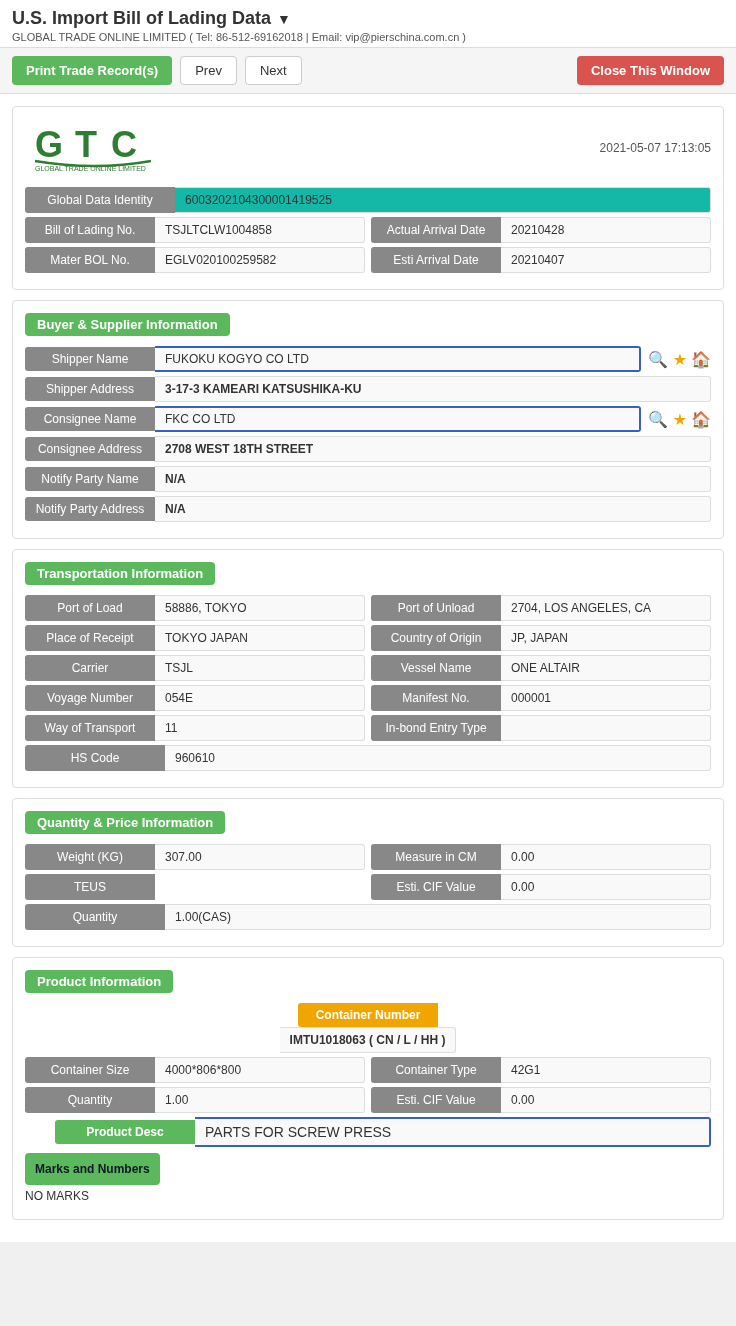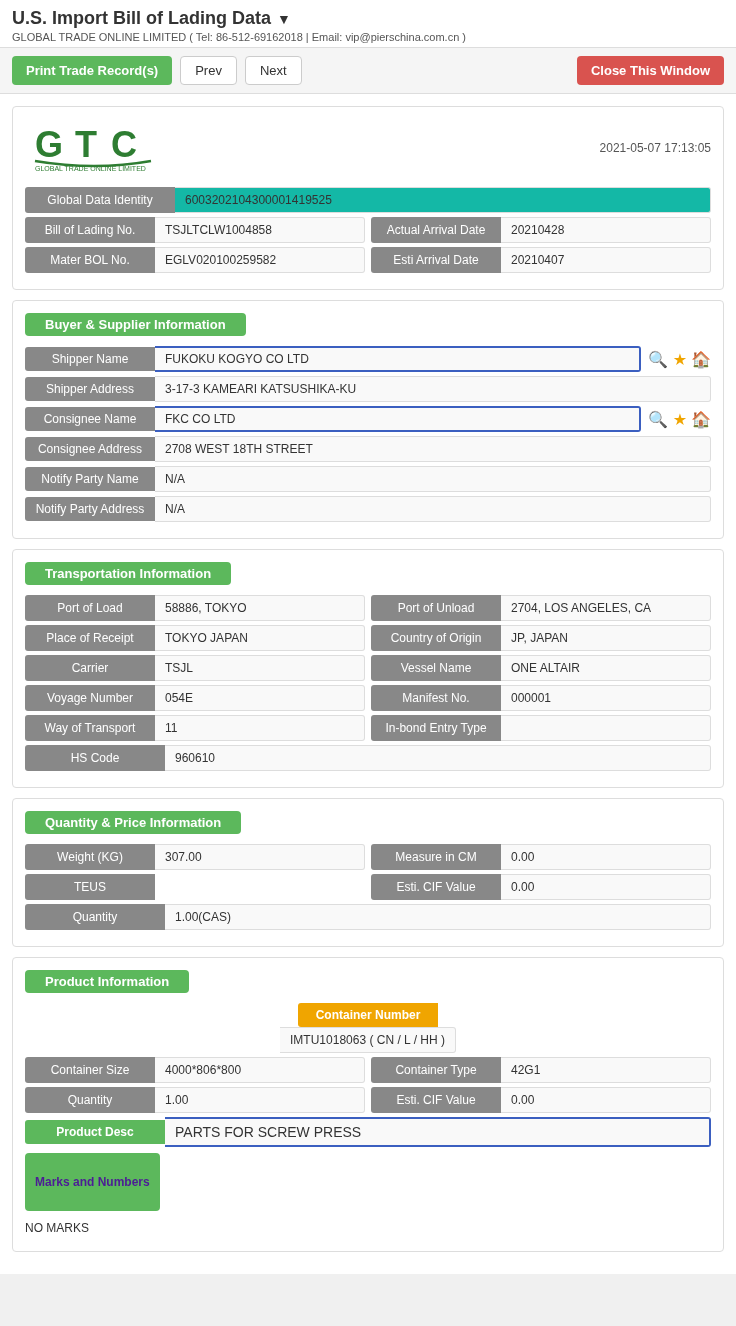--- a/index.html
+++ b/index.html
@@ -122,21 +122,21 @@
       flex: 1;
       align-items: stretch;
     }
     .field-half .field-label {
       min-width: 130px;
     }
     .section-title {
       display: inline-block;
       background: #5cb85c;
       color: #fff;
-      padding: 4px 20px;
+      padding: 4px 12px;
       border-radius: 4px;
       font-size: 13px;
       font-weight: bold;
       margin-bottom: 10px;
     }
     .section-box {
       border: 1px solid #ddd;
       border-radius: 4px;
       padding: 12px;
       margin-bottom: 10px;
@@ -173,20 +173,21 @@
     .shipper-value {
       border: 1px solid #ddd;
       border-left: none;
       padding: 5px 10px;
       flex: 1;
       font-size: 12px;
       border-radius: 0 3px 3px 0;
       background: #f9f9f9;
       display: flex;
       align-items: center;
+      font-weight: bold;
     }
     .action-icons {
       display: flex;
       align-items: center;
       margin-left: 8px;
       gap: 4px;
     }
     .icon-search { font-size: 16px; color: #888; cursor: pointer; }
     .icon-star { font-size: 16px; color: #f0a500; cursor: pointer; }
     .icon-home { font-size: 16px; color: #e05020; cursor: pointer; }
@@ -234,30 +235,30 @@
       color: #fff;
       padding: 5px 10px;
       border-radius: 3px 0 0 3px;
       font-size: 12px;
       font-weight: bold;
       min-width: 140px;
       text-align: center;
       display: flex;
       align-items: center;
       justify-content: center;
+      margin-left: 30px;
     }
     .marks-label {
       background: #5cb85c;
-      color: #4c1d95;
-      padding: 22px 10px;
+      color: #0f172a;
+      padding: 9px 10px;
       border-radius: 4px;
       font-size: 12px;
       font-weight: bold;
       display: inline-block;
-      margin-bottom: 6px;
     }
     .product-desc-value {
       border: 2px solid #3b5fc0;
       border-left: none;
       padding: 5px 10px;
       flex: 1;
       font-size: 14px;
       border-radius: 0 3px 3px 0;
       background: #f9f9f9;
     }

